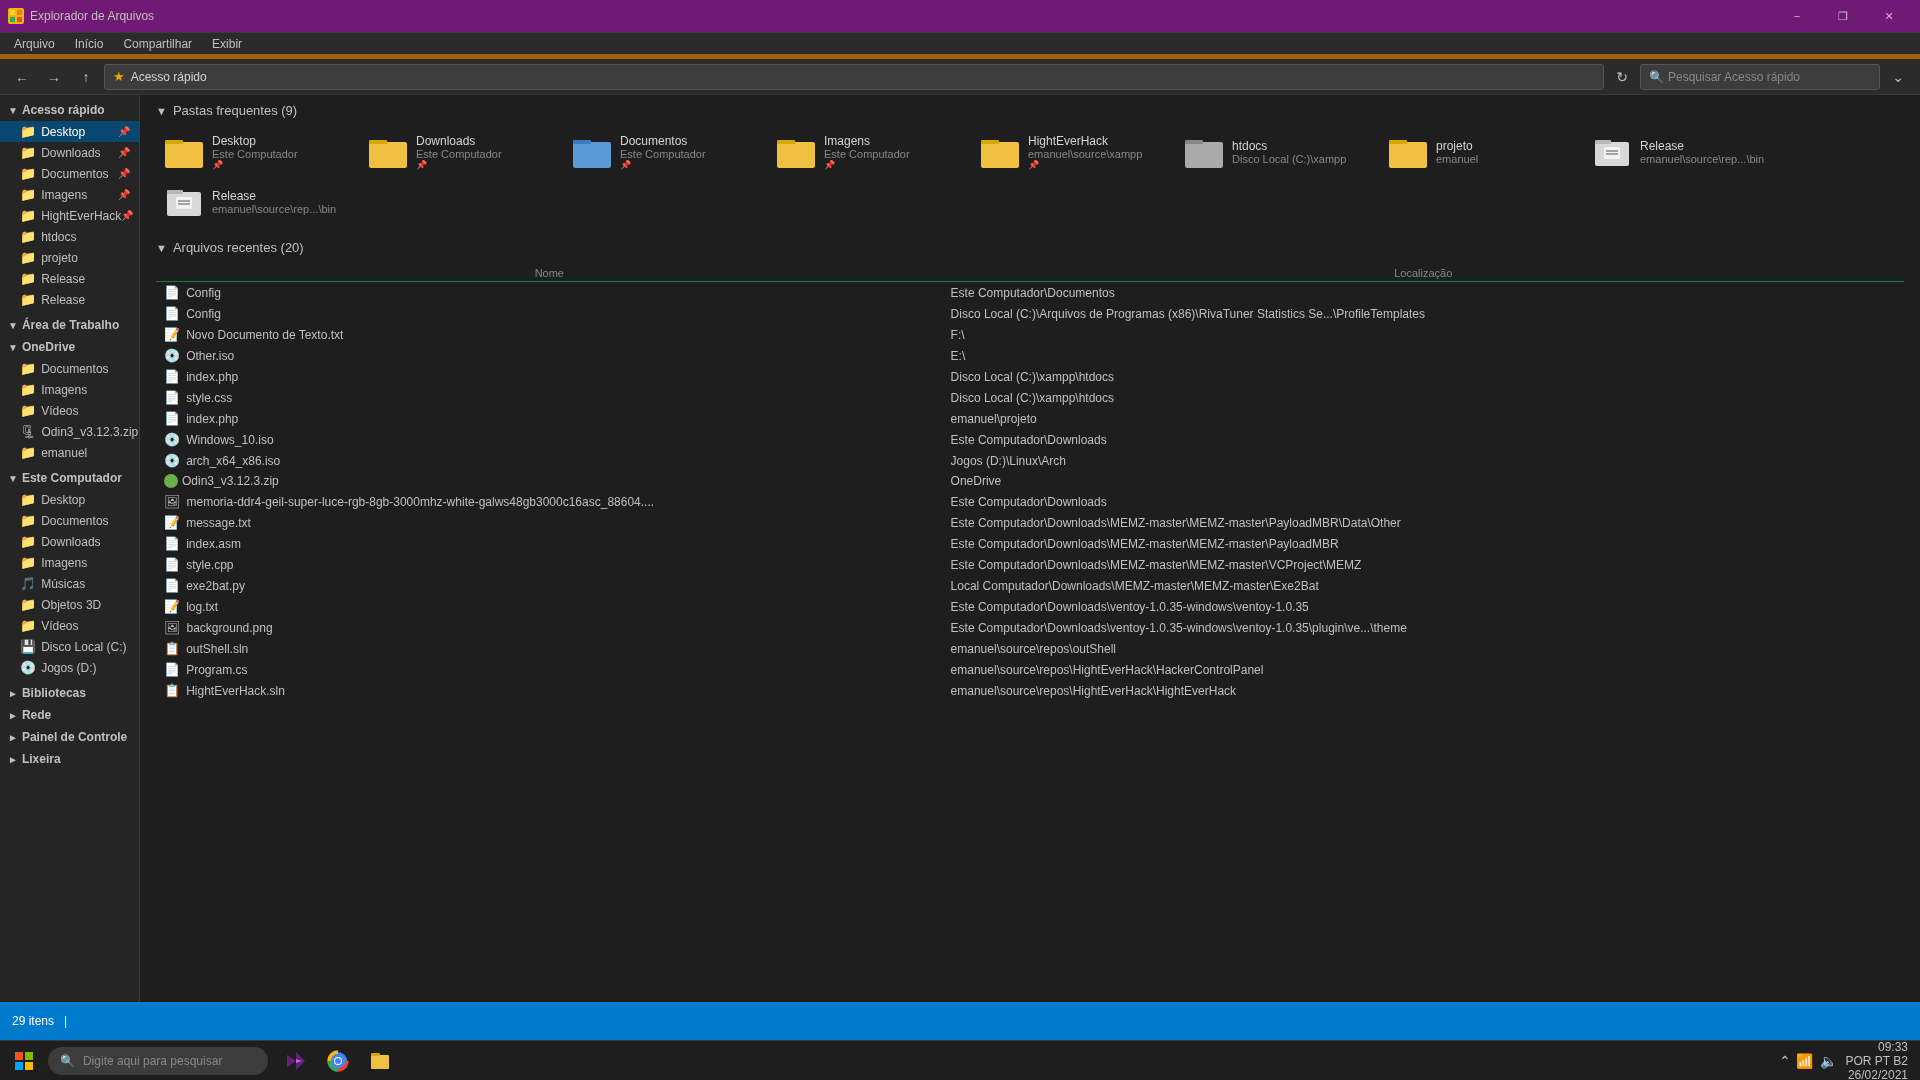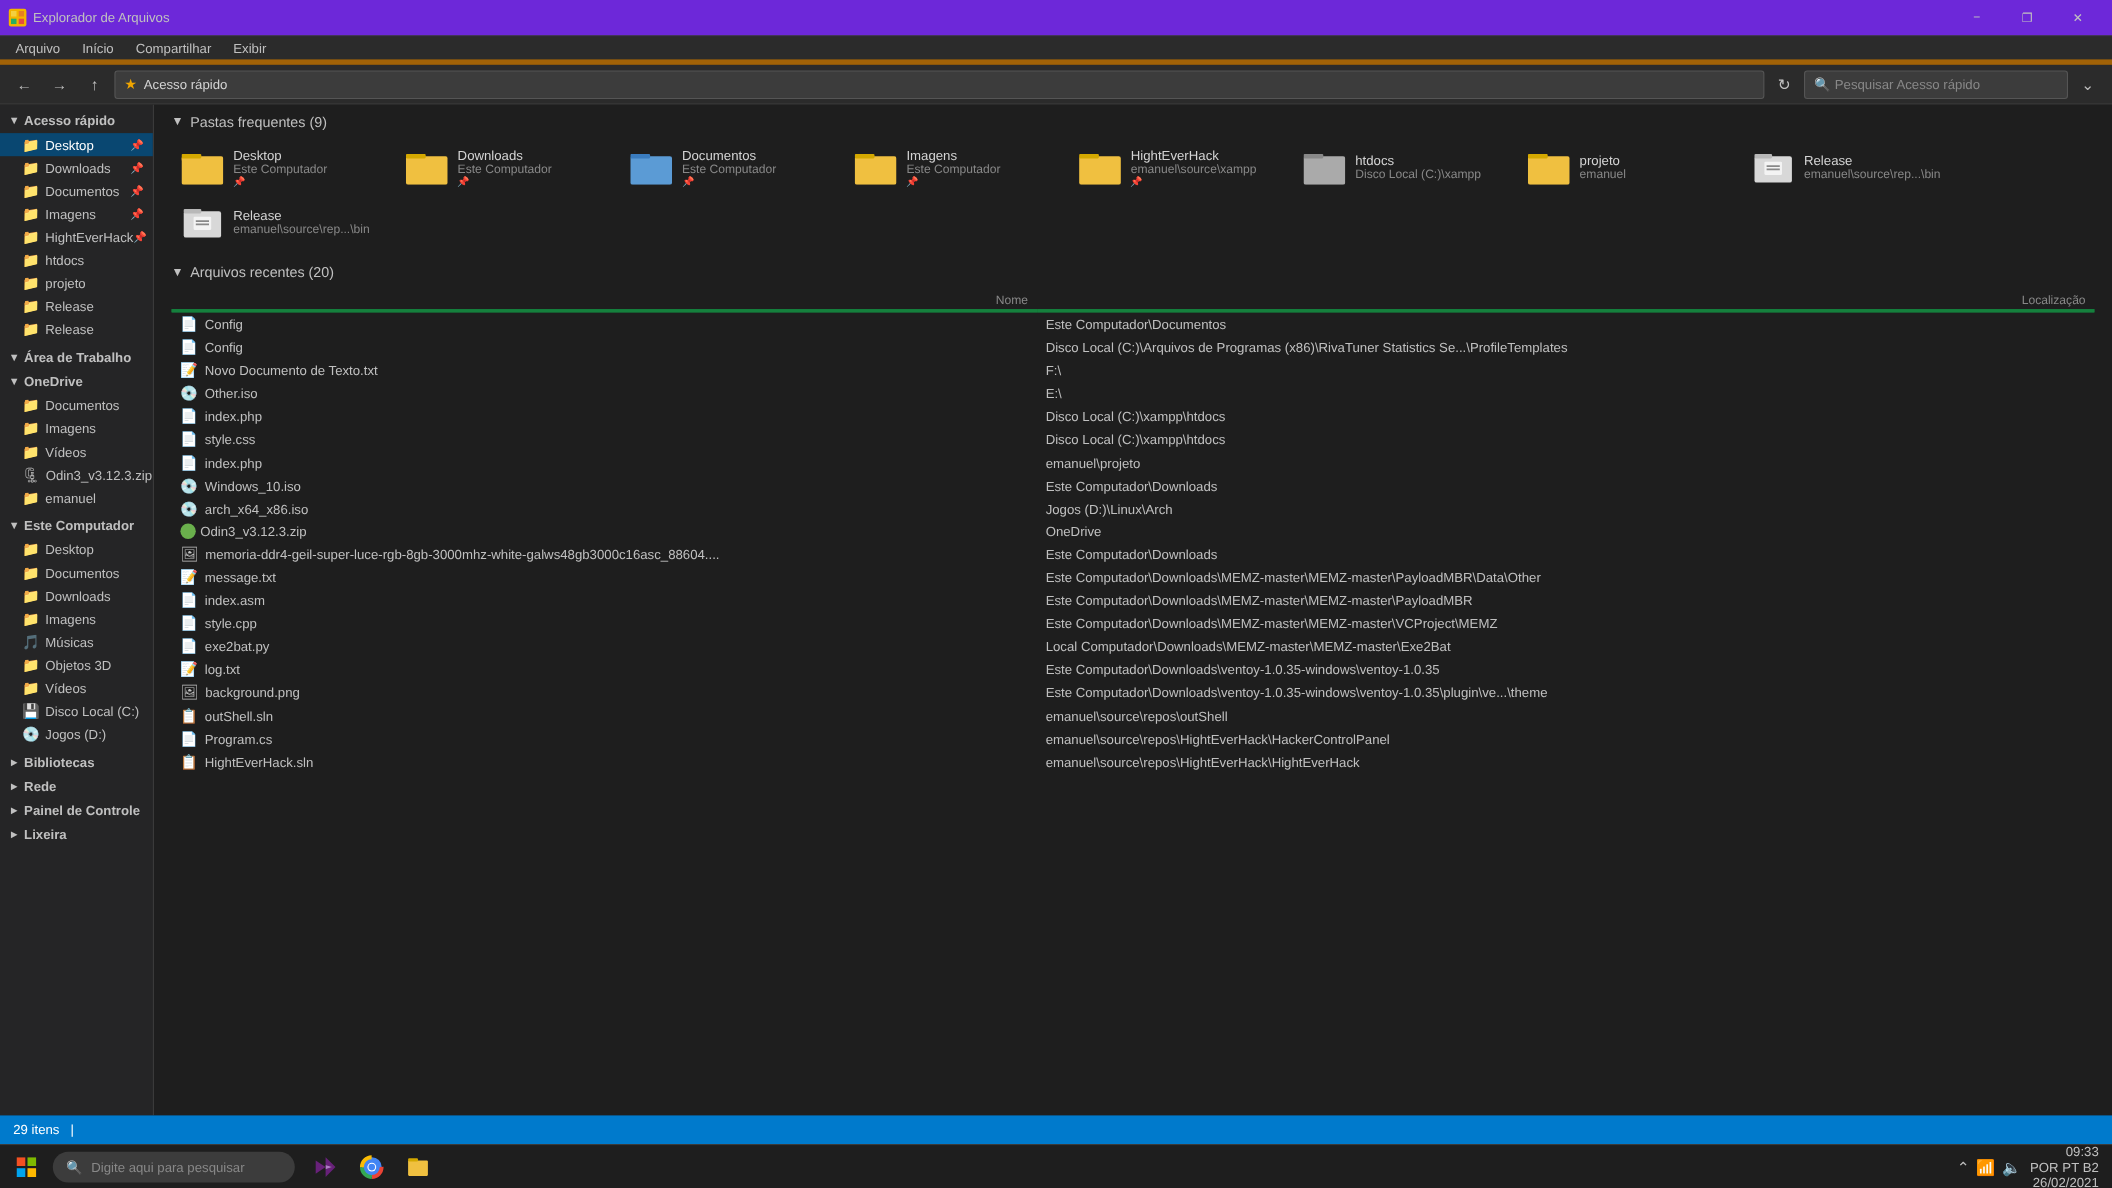--- a/index.html
+++ b/index.html
@@ -10,21 +10,21 @@
       font-size: 12px;
       width: 1920px;
       height: 1080px;
       overflow: hidden;
       display: flex;
       flex-direction: column;
     }
 
     
     .title-bar {
-      background: #6d28d9;
+      background: #701a75;
       height: 30px;
       display: flex;
       align-items: center;
       justify-content: space-between;
       padding: 16px 8px;
       border-bottom: 1px solid #3a3a3a;
     }
     .title-bar-left {
       display: flex;
       align-items: center;
@@ -224,41 +224,41 @@
     .folder-icon.gray { color: #999; }
     .folder-info { display: flex; flex-direction: column; }
     .folder-name { font-size: 12px; color: #d4d4d4; font-weight: 500; }
     .folder-path { font-size: 11px; color: #888; }
     .folder-pin { color: #c0c0c0; font-size: 9px; }
 
     
     .recent-files { margin-top: 4px; }
     .recent-files-table { width: 100%; border-collapse: collapse; }
     .recent-files-table th {
-      text-align: right;
+      text-align: center;
       padding: 2px 8px;
       color: #888;
       font-size: 11px;
       font-weight: normal;
-      border-bottom: 3px solid #15803d;
+      border-bottom: 1px solid #15803d;
     }
     .recent-files-table td {
       padding: 3px 8px;
       font-size: 12px;
       color: #c0c0c0;
       white-space: nowrap;
       overflow: hidden;
       text-overflow: ellipsis;
     }
     .file-name { display: flex; align-items: center; }
 
     
     .status-bar {
       background: #007acc;
-      height: 26px;
+      height: 38px;
       display: flex;
       align-items: center;
       padding: 0 12px;
       color: white;
       font-size: 12px;
       gap: 10px;
     }
 
     
     .taskbar {

